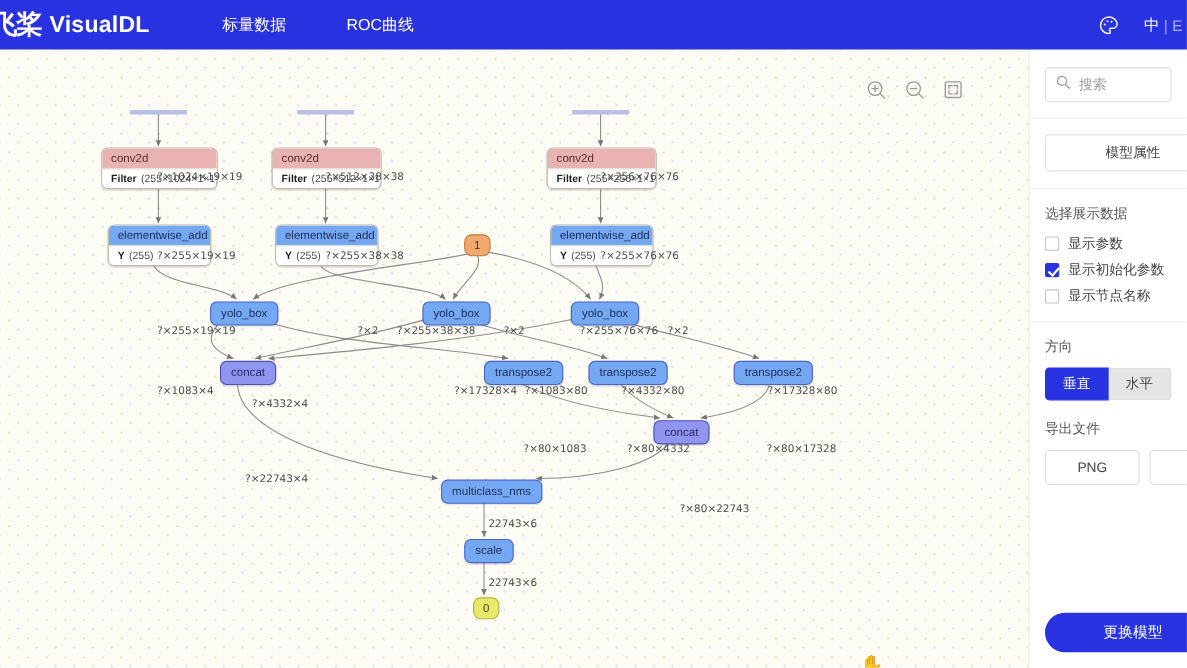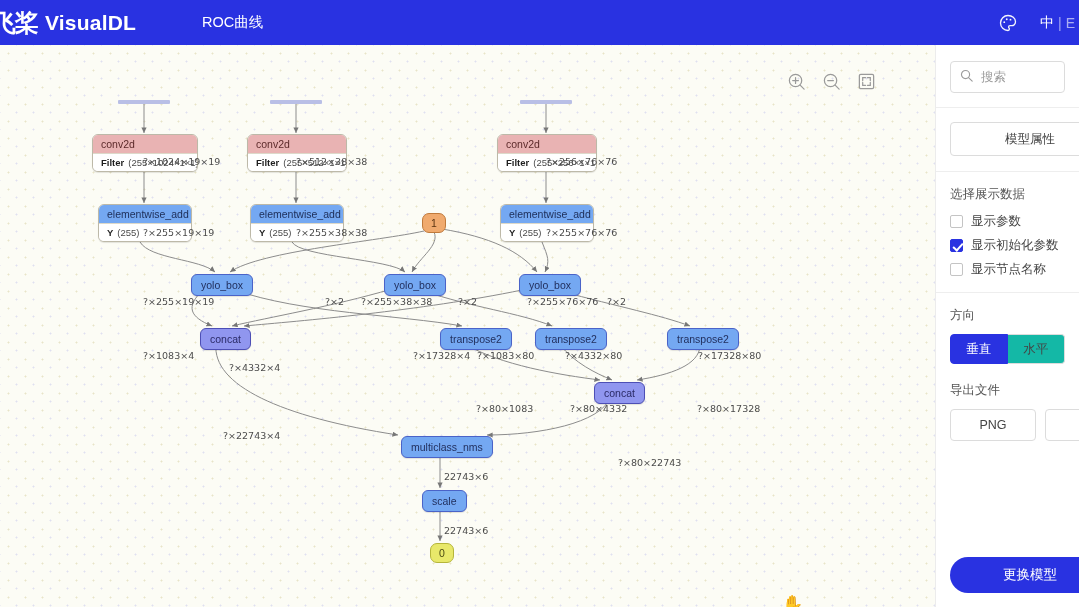--- a/index.html
+++ b/index.html
@@ -262,21 +262,21 @@
   .seg {
     display: flex; margin-bottom: 4px;
   }
   .seg-btn {
     width: 64px; height: 30px;
     display: flex; align-items: center; justify-content: center;
     font-size: 12.5px;
     border: 1px solid #dcdcdc;
     cursor: pointer;
     color: #444;
-    background: #14b8a6;
+    background: #e5e5e5;
   }
   .seg-btn:first-child { border-radius: 4px 0 0 4px; }
   .seg-btn:last-child { border-radius: 0 4px 4px 0; border-left: none; }
   .seg-btn.active {
     background: #2932e1; color: #fff; border-color: #2932e1;
   }
   .exp-row { display: flex; gap: 9px; }
   .exp-btn {
     width: 86px; height: 32px;
     border: 1px solid #dcdcdc;
@@ -300,20 +300,21 @@
 </style>
 </head>
 <body>
 
 <div id="header">
   <div id="logo-wrap">
     <span id="logo-mark">飞桨</span>
     <span id="logo-text">VisualDL</span>
   </div>
   <div id="nav">
+    <div class="nav-item">标量数据</div>
     <div class="nav-item">ROC曲线</div>
   </div>
   <div id="header-right">
     <span id="theme-icon">
       <svg width="20" height="20" viewBox="0 0 24 24" fill="none" stroke="#ffffff" stroke-width="1.6">
         <path d="M12 3a9 9 0 1 0 0 18c1 0 1.7-.8 1.7-1.7 0-.5-.2-.9-.5-1.2-.3-.3-.5-.7-.5-1.2 0-.9.8-1.7 1.7-1.7h1.6A4.5 4.5 0 0 0 21 10.6C21 6.4 16.9 3 12 3z"></path>
         <circle cx="7.5" cy="11" r="1.1" fill="#ffffff" stroke="none"></circle>
         <circle cx="10.5" cy="7.5" r="1.1" fill="#ffffff" stroke="none"></circle>
         <circle cx="15" cy="8" r="1.1" fill="#ffffff" stroke="none"></circle>
       </svg>

